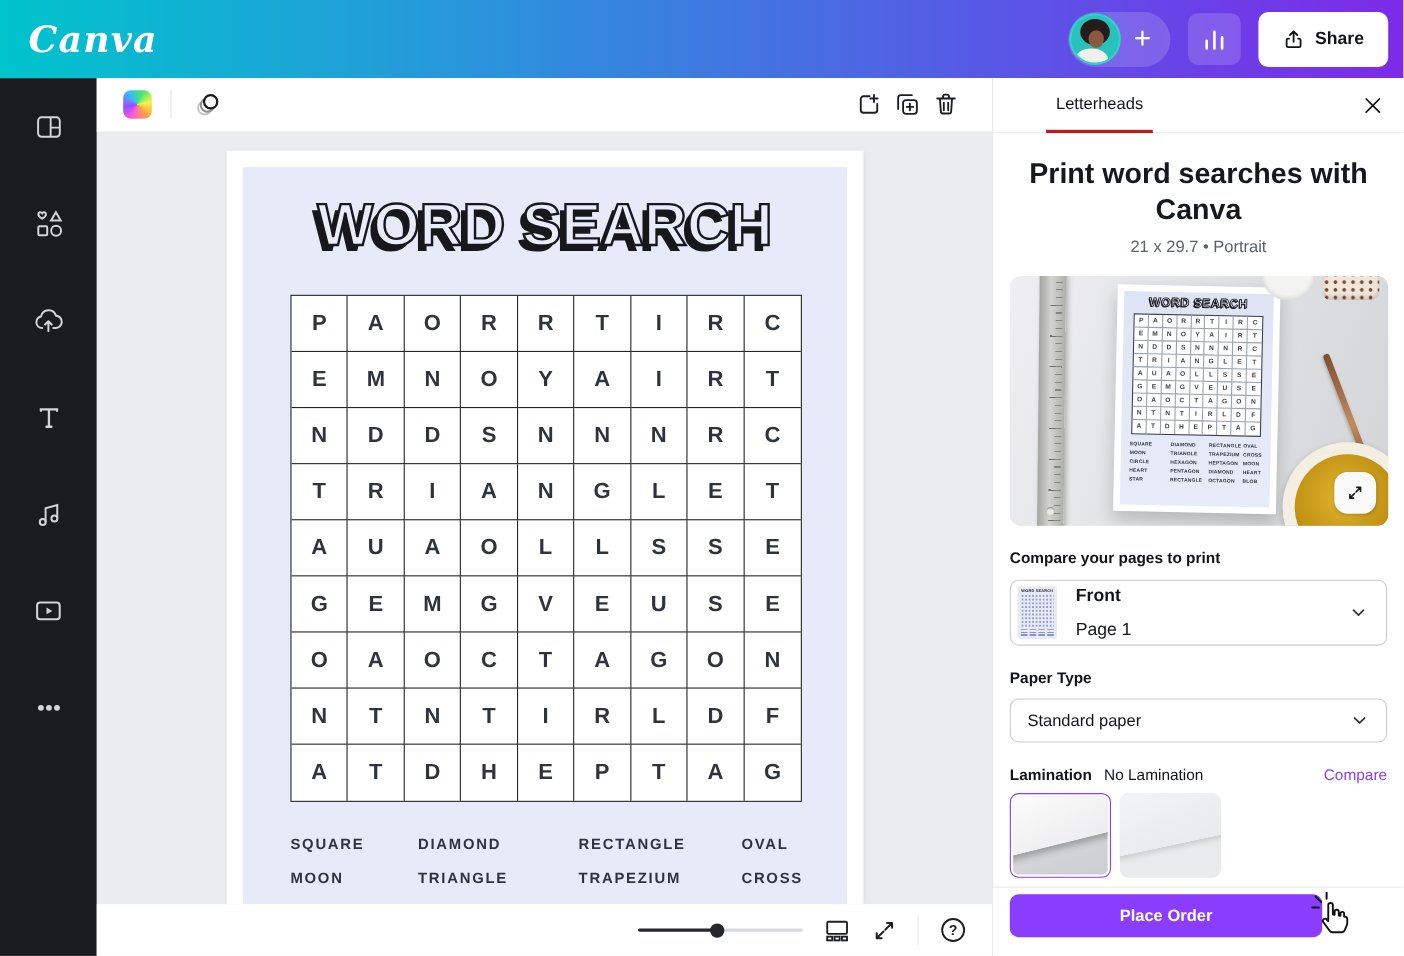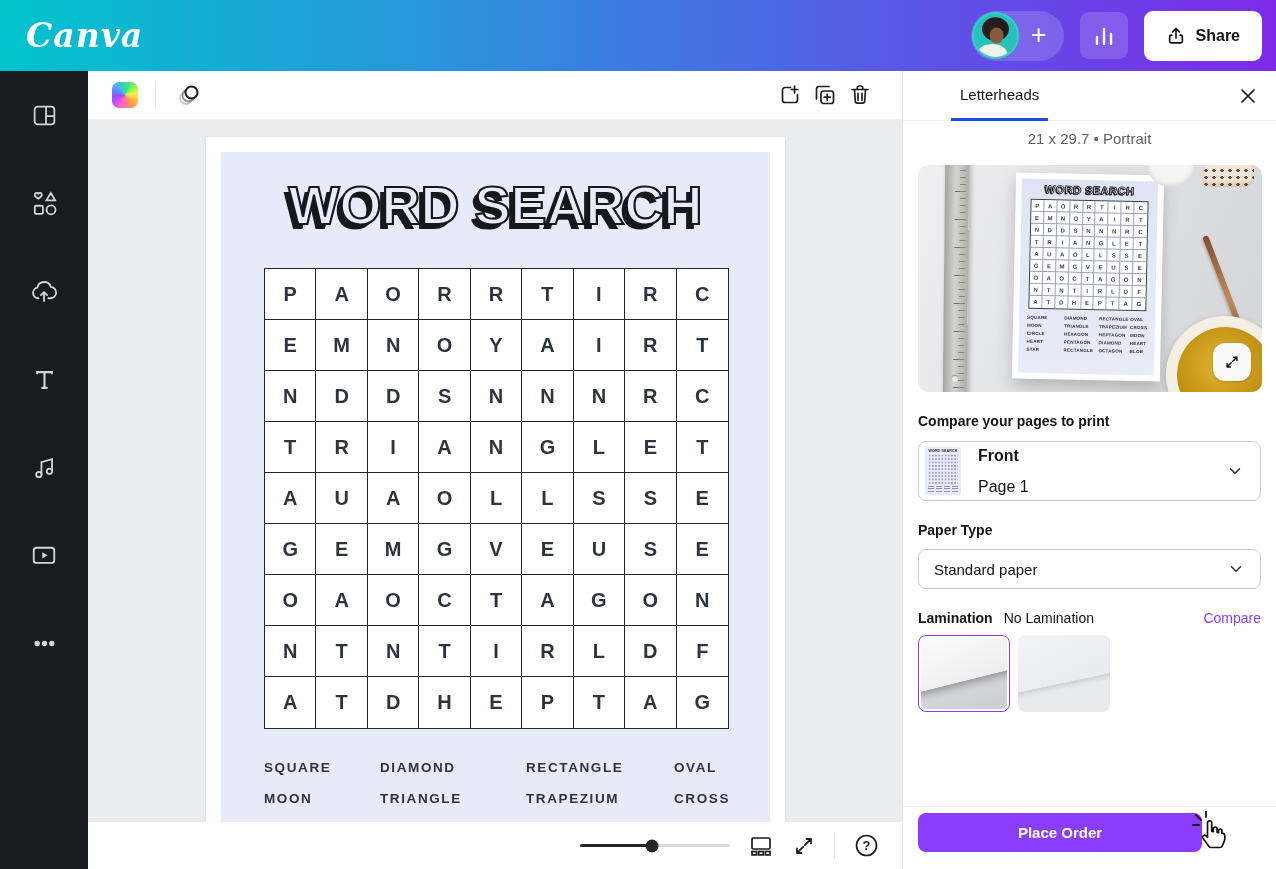--- a/index.html
+++ b/index.html
@@ -65,21 +65,21 @@
     background:linear-gradient(90deg,#25272c 0 48%,#d9dadd 48%); cursor:pointer; }
   .zoom-thumb { position:absolute; left:48%; top:50%; transform:translate(-50%,-50%);
     width:13px; height:13px; border-radius:50%; background:#25272c; }
   .bb-icon { display:flex; align-items:center; justify-content:center; cursor:pointer; }
   .bb-divider { width:1px; height:26px; background:#e3e4e6; }
 
   
   .panel { position:relative; width:374px; background:#fff; border-left:1px solid #e6e7e9; flex-shrink:0; }
   .panel-header { position:relative; height:50px; border-bottom:1px solid #eceded; }
   .panel-tab { position:absolute; left:48px; top:0; height:50px; display:flex; align-items:center;
-    padding:0 9px; font-size:15px; color:#121418; border-bottom:3px solid #1d4ed8; cursor:pointer; }
+    padding:0 9px; font-size:15px; color:#121418; border-bottom:3px solid #b91c1c; cursor:pointer; }
   .panel-close { position:absolute; right:14px; top:11px; width:28px; height:28px; display:flex;
     align-items:center; justify-content:center; cursor:pointer; }
   .panel-heading { margin:20px auto 0; max-width:330px; text-align:center;
     font-size:26px; line-height:33px; font-weight:700; color:#15191e; }
   .panel-meta { margin-top:9px; text-align:center; font-size:15px; color:#5b6068; }
 
   
   .preview { position:relative; margin:18px 15px 0; width:344px; height:227px; border-radius:10px;
     overflow:hidden; background:linear-gradient(110deg,#efeff1 0%,#e2e3e5 45%,#d3d4d7 100%); cursor:pointer; }
   .ruler { position:absolute; left:26px; top:-4px; width:24px; height:235px;
@@ -408,20 +408,21 @@
   <div class="panel">
     <div class="panel-header">
       <div class="panel-tab">Letterheads</div>
       <div class="panel-close">
         <svg width="20" height="20" viewBox="0 0 20 20">
           <path d="M4 4l12 12M16 4L4 16" stroke="#121418" stroke-width="1.6" stroke-linecap="round"></path>
         </svg>
       </div>
     </div>
 
+    <div class="panel-heading">Print word searches with Canva</div>
     <div class="panel-meta">21 x 29.7  •  Portrait</div>
 
     <div class="preview">
       <div class="ruler">
           <div class="ruler-hole"></div>
         </div>
       <div class="preview-paper">
         <div class="paper-inner">
           <div class="mini-title">WORD SEARCH</div>
           <div class="mini-grid" id="mini-grid">

